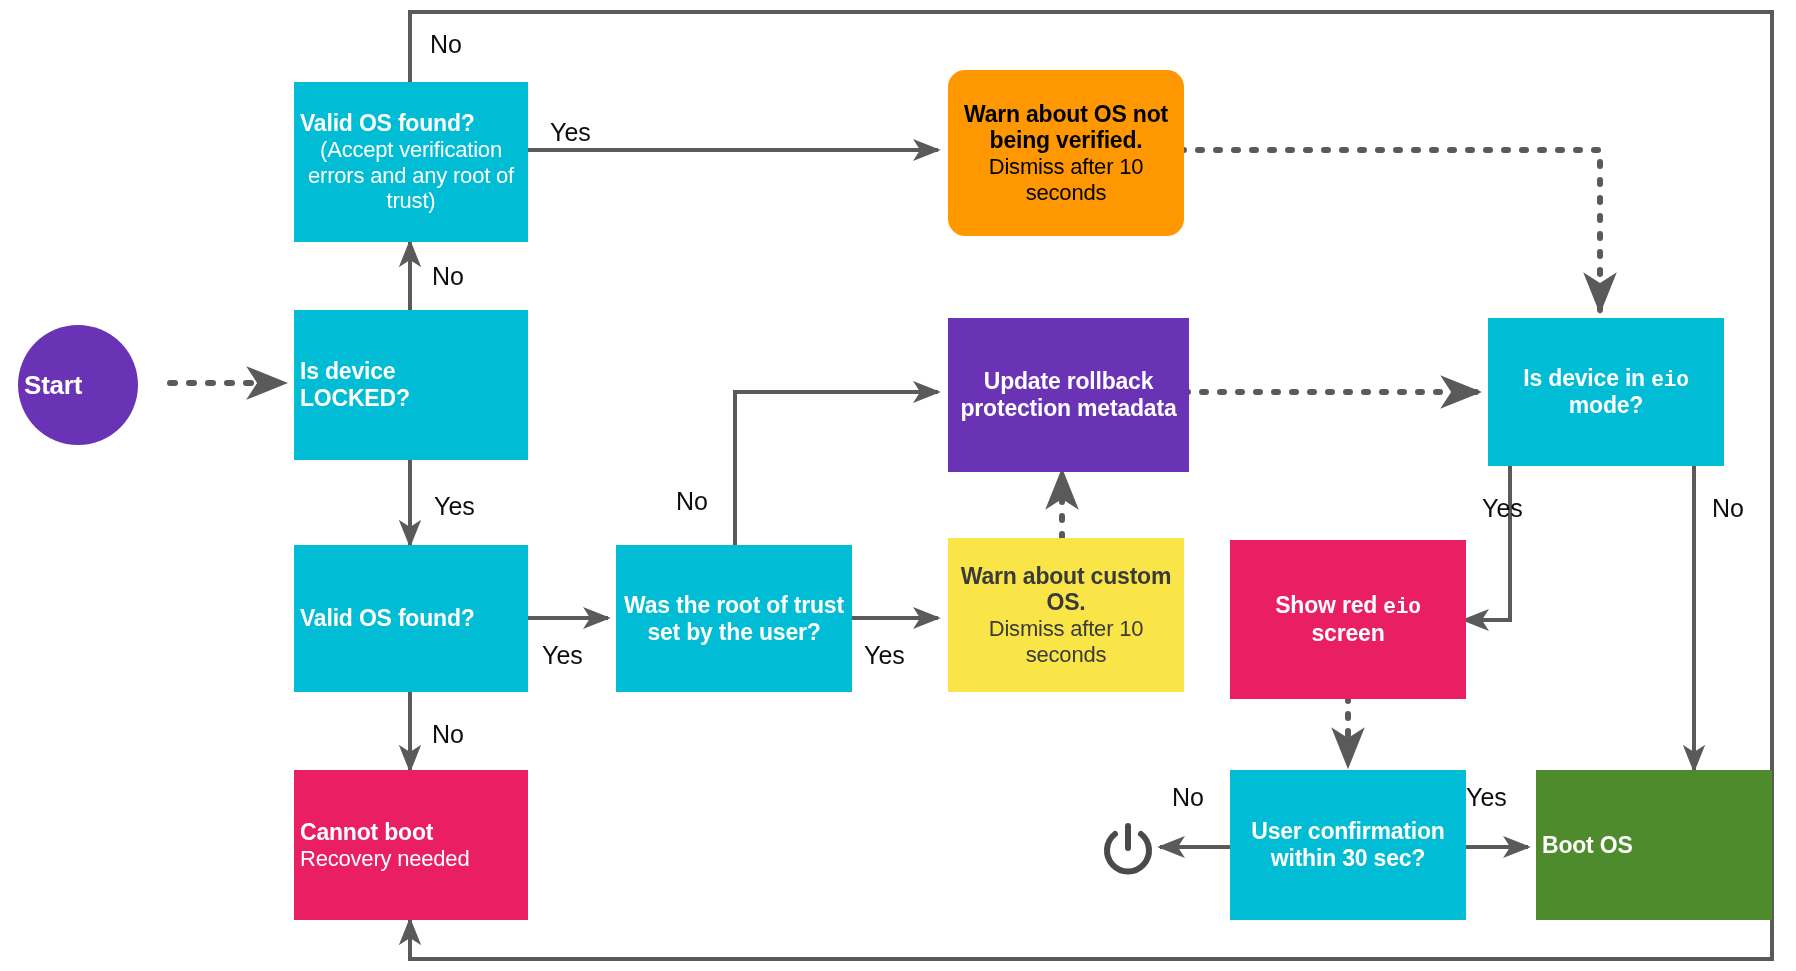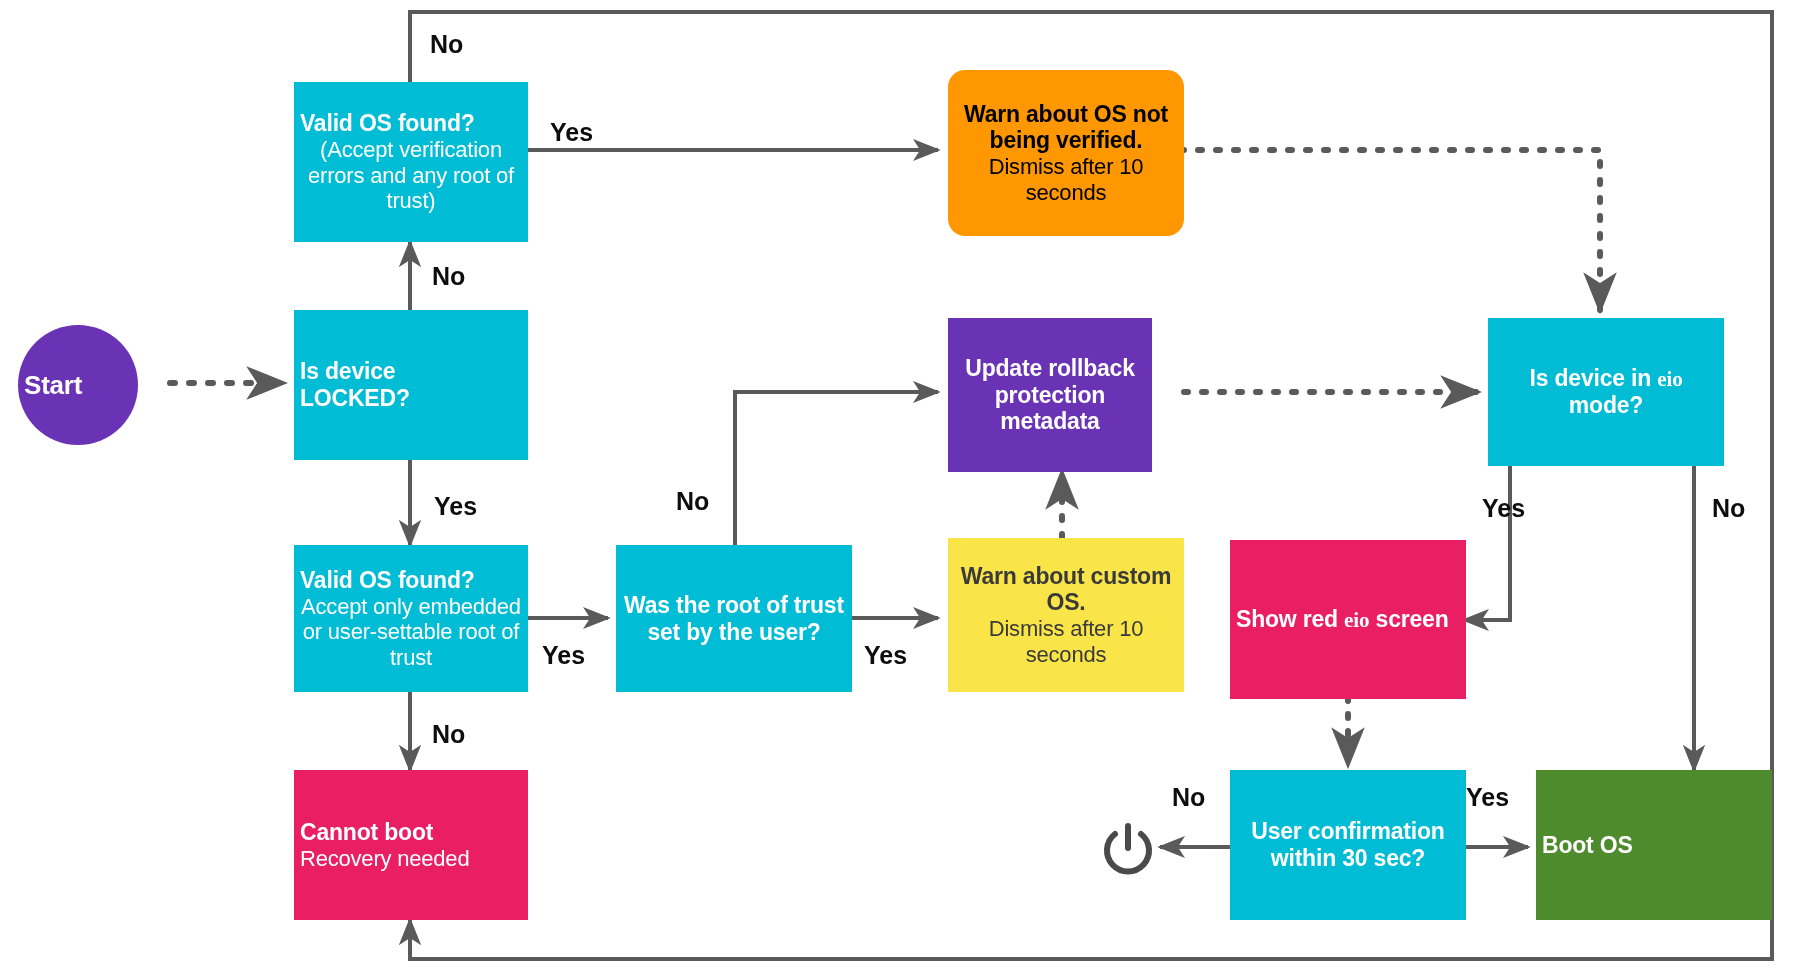--- a/index.html
+++ b/index.html
@@ -49,27 +49,27 @@
   .node.yellow { background: #F9E547; color: #3a3a3a; }
   .node.pink   { background: #E91E63; color: #ffffff; }
   .node.green  { background: #4E8B2C; color: #ffffff; }
   .node.start  {
     background: #6A32B4;
     color: #ffffff;
     border-radius: 50%;
   }
   .node.start .title { font-size: 26px; }
   code, .mono {
-    font-family: Liberation Serif, serif;
+    font-family: Liberation Mono, monospace;
     font-size: 0.92em;
   }
   .edge-label {
     position: absolute;
     font-family: "Liberation Sans", sans-serif;
-    font-weight: bold;
+    font-weight: normal;
     font-size: 25px;
     color: #0d0d0d;
     white-space: nowrap;
   }
   .power-icon {
     position: absolute;
     width: 60px;
     height: 60px;
   }
 </style>
@@ -136,33 +136,32 @@
     <div class="sub">(Accept verification errors and any root of trust)</div>
   </div>
 
   <div class="node orange" style="left:948px; top:70px; width:236px; height:166px;">
     <div class="title">Warn about OS not being verified.</div>
     <div class="sub">Dismiss after 10 seconds</div>
   </div>
 
   <div class="node cyan" style="left:294px; top:545px; width:234px; height:147px;">
     <div class="title">Valid OS found?</div>
-    <div class="sub">Accept only embedded or user-settable root of trust</div>
   </div>
 
   <div class="node cyan" style="left:616px; top:545px; width:236px; height:147px;">
     <div class="title">Was the root of trust set by the user?</div>
   </div>
 
   <div class="node yellow" style="left:948px; top:538px; width:236px; height:154px;">
     <div class="title">Warn about custom OS.</div>
     <div class="sub">Dismiss after 10 seconds</div>
   </div>
 
-  <div class="node purple" style="left:948px; top:318px; width:204px; height:154px;">
+  <div class="node purple" style="left:948px; top:318px; width:241px; height:154px;">
     <div class="title">Update rollback protection metadata</div>
   </div>
 
   <div class="node cyan" style="left:1488px; top:318px; width:236px; height:148px;">
     <div class="title">
       <span>Is device in </span><code class="mono">eio</code><span> mode?</span>
     </div>
   </div>
 
   <div class="node pink" style="left:1230px; top:540px; width:236px; height:159px;">

